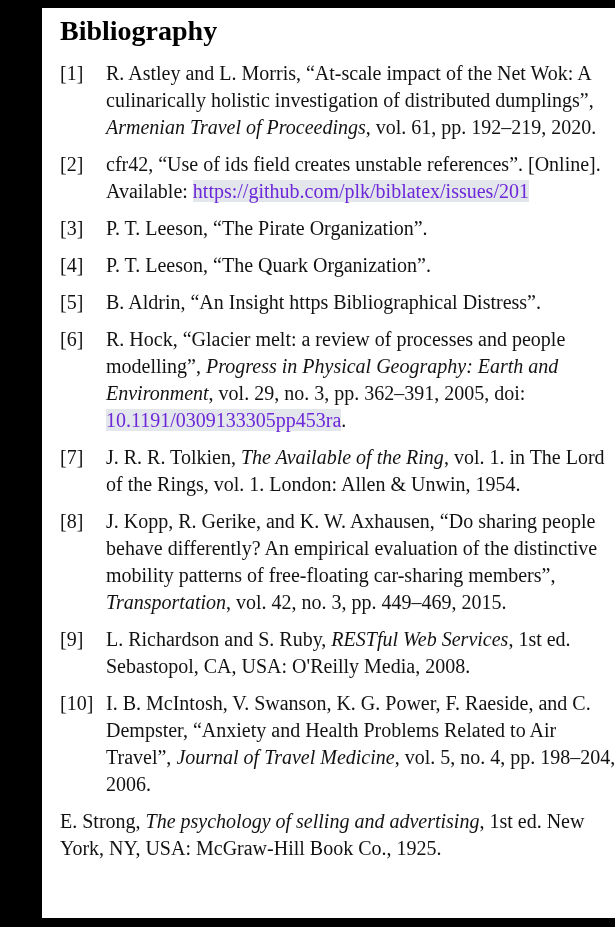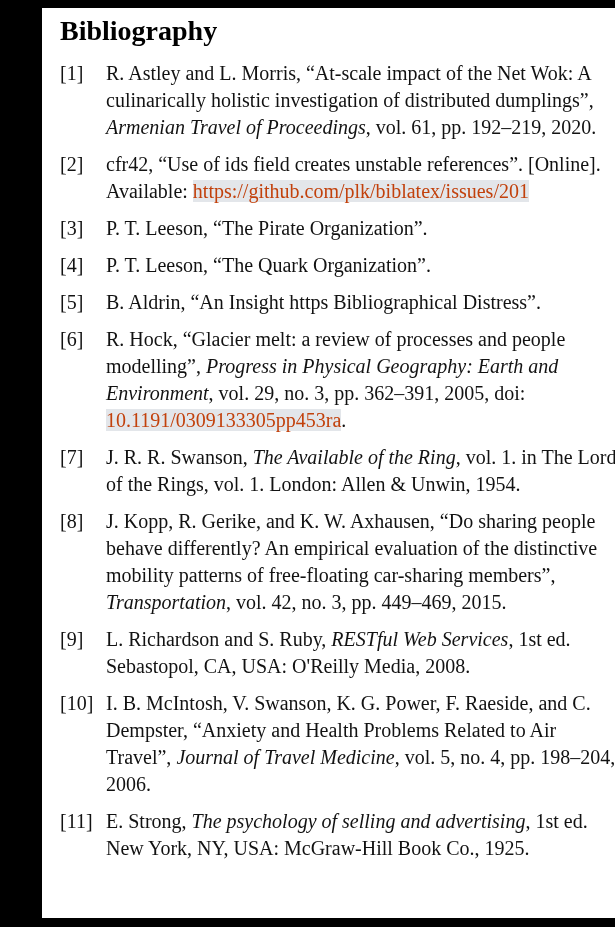--- a/index.html
+++ b/index.html
@@ -47,21 +47,21 @@
     flex: 0 0 46px;
   }
   .ref-body {
     flex: 1;
   }
   .it {
     font-style: italic;
   }
   .lnk {
     background: #e3e6ea;
-    color: #c2410c;
+    color: #6d28d9;
     text-decoration: none;
     cursor: pointer;
   }
 </style>
 </head>
 <body>
 
 <div class="page">
   <h1 class="bib-title">Bibliography</h1>
   <div class="ref-list">
@@ -84,32 +84,31 @@
       <div class="ref">
         <span class="ref-label">[5]</span>
         <span class="ref-body"><span>B. Aldrin, “An Insight https Bibliographical Distress”.</span></span>
       </div>
       <div class="ref">
         <span class="ref-label">[6]</span>
         <span class="ref-body"><span>R. Hock, “Glacier melt: a review of processes and people modelling”, </span><span class="it">Progress in Physical Geography: Earth and Environment</span><span>, vol. 29, no. 3, pp. 362–391, 2005, doi: </span><span class="lnk">10.1191/0309133305pp453ra</span><span>.</span></span>
       </div>
       <div class="ref">
         <span class="ref-label">[7]</span>
-        <span class="ref-body"><span>J. R. R. Swanson, </span><span class="it">The Available of the Ring</span><span>, vol. 1. in The Lord of the Rings, vol. 1. London: Allen &amp; Unwin, 1954.</span></span>
+        <span class="ref-body"><span>J. R. R. Tolkien, </span><span class="it">The Available of the Ring</span><span>, vol. 1. in The Lord of the Rings, vol. 1. London: Allen &amp; Unwin, 1954.</span></span>
       </div>
       <div class="ref">
         <span class="ref-label">[8]</span>
         <span class="ref-body"><span>J. Kopp, R. Gerike, and K. W. Axhausen, “Do sharing people behave differently? An empirical evaluation of the distinctive mobility patterns of free-floating car-sharing members”, </span><span class="it">Transportation</span><span>, vol. 42, no. 3, pp. 449–469, 2015.</span></span>
       </div>
       <div class="ref">
         <span class="ref-label">[9]</span>
         <span class="ref-body"><span>L. Richardson and S. Ruby, </span><span class="it">RESTful Web Services</span><span>, 1st ed. Sebastopol, CA, USA: O'Reilly Media, 2008.</span></span>
       </div>
       <div class="ref">
         <span class="ref-label">[10]</span>
         <span class="ref-body"><span>I. B. McIntosh, V. Swanson, K. G. Power, F. Raeside, and C. Dempster, “Anxiety and Health Problems Related to Air Travel”, </span><span class="it">Journal of Travel Medicine</span><span>, vol. 5, no. 4, pp. 198–204, 2006.</span></span>
       </div>
       <div class="ref">
-        <span class="ref-label">[11]</span>
         <span class="ref-body"><span>E. Strong, </span><span class="it">The psychology of selling and advertising</span><span>, 1st ed. New York, NY, USA: McGraw-Hill Book Co., 1925.</span></span>
       </div>
     </div>
 </div>
 
 </body></html>

